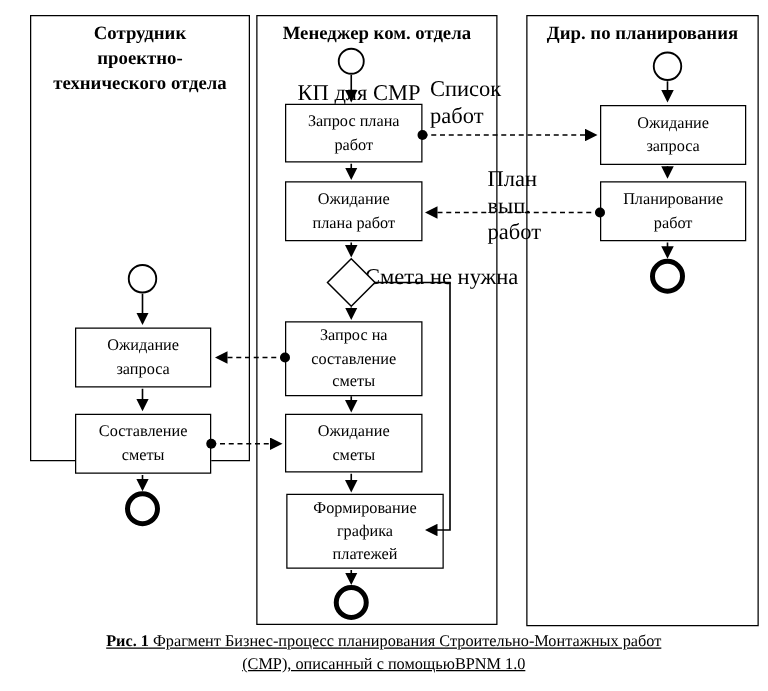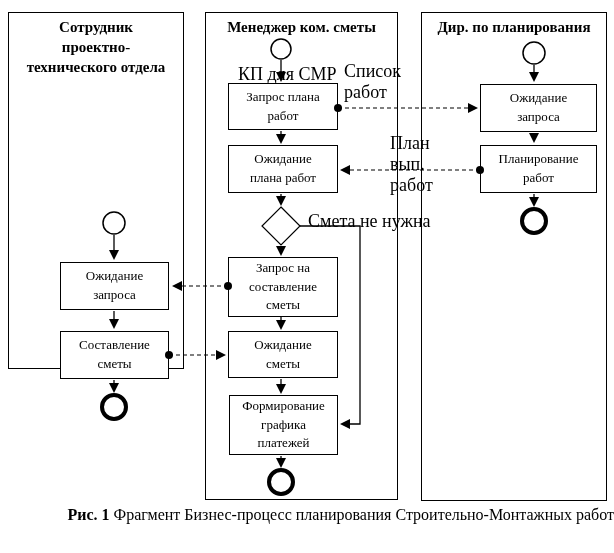--- a/index.html
+++ b/index.html
@@ -13,69 +13,69 @@
     font-weight:bold;font-size:15px;line-height:1.32;white-space:pre-line;
   }
   .box{
     position:absolute;border:1px solid #000;background:#fff;box-sizing:border-box;
     display:flex;align-items:center;justify-content:center;text-align:center;
     font-size:13px;line-height:1.45;white-space:pre-line;padding:17px;
   }
   .flow-label{
     position:absolute;font-size:18px;line-height:1.18;white-space:pre-line;background:transparent;
   }
-  .caption{position:absolute;left:0;right:0;top:504px;text-align:right;font-size:16px;line-height:1.4;}
+  .caption{position:absolute;left:0;right:0;top:504px;text-align:center;font-size:13px;line-height:1.4;text-decoration:underline;}
   svg.connectors{position:absolute;left:0;top:0;pointer-events:none;}
 </style>
 </head>
 <body>
 
 <div class="stage">
 
-  <div class="lane" style="left:8px;top:12px;width:176px;height:357px">
+  <div class="lane" style="left:24px;top:12px;width:176px;height:357px">
     <div class="lane-title">Сотрудник
 проектно-
 технического отдела</div>
   </div>
   <div class="lane" style="left:205px;top:12px;width:193px;height:488px">
-    <div class="lane-title">Менеджер ком. сметы</div>
+    <div class="lane-title">Менеджер ком. отдела</div>
   </div>
   <div class="lane" style="left:421px;top:12px;width:186px;height:489px">
     <div class="lane-title">Дир. по планирования</div>
   </div>
 
   <div class="box" style="left:228px;top:83px;width:110px;height:47px">Запрос плана
 работ</div>
   <div class="box" style="left:228px;top:145px;width:110px;height:48px">Ожидание
 плана работ</div>
   <div class="box" style="left:228px;top:257px;width:110px;height:60px">Запрос на
 составление
 сметы</div>
   <div class="box" style="left:228px;top:331px;width:110px;height:47px">Ожидание
 сметы</div>
-  <div class="box" style="left:229px;top:395px;width:109px;height:60px">Формирование
+  <div class="box" style="left:229px;top:395px;width:126px;height:60px">Формирование
 графика
 платежей</div>
 
   <div class="box" style="left:60px;top:262px;width:109px;height:48px">Ожидание
 запроса</div>
   <div class="box" style="left:60px;top:331px;width:109px;height:48px">Составление
 сметы</div>
 
   <div class="box" style="left:480px;top:84px;width:117px;height:48px">Ожидание
 запроса</div>
   <div class="box" style="left:480px;top:145px;width:117px;height:48px">Планирование
 работ</div>
 
   <div class="flow-label" style="left:238px;top:64px">КП для СМР</div>
   <div class="flow-label" style="left:344px;top:61px">Список
 работ</div>
   <div class="flow-label" style="left:390px;top:133px;width:64px;text-align:left">План вып.
 работ</div>
-  <div class="flow-label" style="left:308px;top:211px">Смета не нужна</div>
+  <div class="flow-label" style="left:292px;top:211px">Смета не нужна</div>
 
   <svg class="connectors" width="614" height="553" viewBox="0 0 614 553">
     <defs>
       <marker id="arrow" markerUnits="userSpaceOnUse" markerWidth="11" markerHeight="10" refX="8" refY="5" orient="auto">
         <path d="M0,0 L10,5 L0,10 z" fill="#000"></path>
       </marker>
     </defs>
 
     <circle cx="281" cy="49" r="10" fill="#fff" stroke="#000" stroke-width="1.5"></circle>
     <circle cx="114" cy="223" r="11" fill="#fff" stroke="#000" stroke-width="1.5"></circle>
@@ -113,15 +113,16 @@
 
     <circle cx="228" cy="286" r="4" fill="#000"></circle>
     <line x1="228" y1="286" x2="174" y2="286" stroke="#000" stroke-width="1.2" stroke-dasharray="4 3" marker-end="url(#arrow)"></line>
 
     <circle cx="169" cy="355" r="4" fill="#000"></circle>
     <line x1="169" y1="355" x2="224" y2="355" stroke="#000" stroke-width="1.2" stroke-dasharray="4 3" marker-end="url(#arrow)"></line>
   </svg>
 
   <div class="caption">
     <div><b>Рис. 1</b> <span>Фрагмент Бизнес-процесс планирования Строительно-Монтажных работ</span></div>
+    <div>(СМР), описанный с помощьюBPNM 1.0</div>
   </div>
 
 </div>
 
 </body></html>

